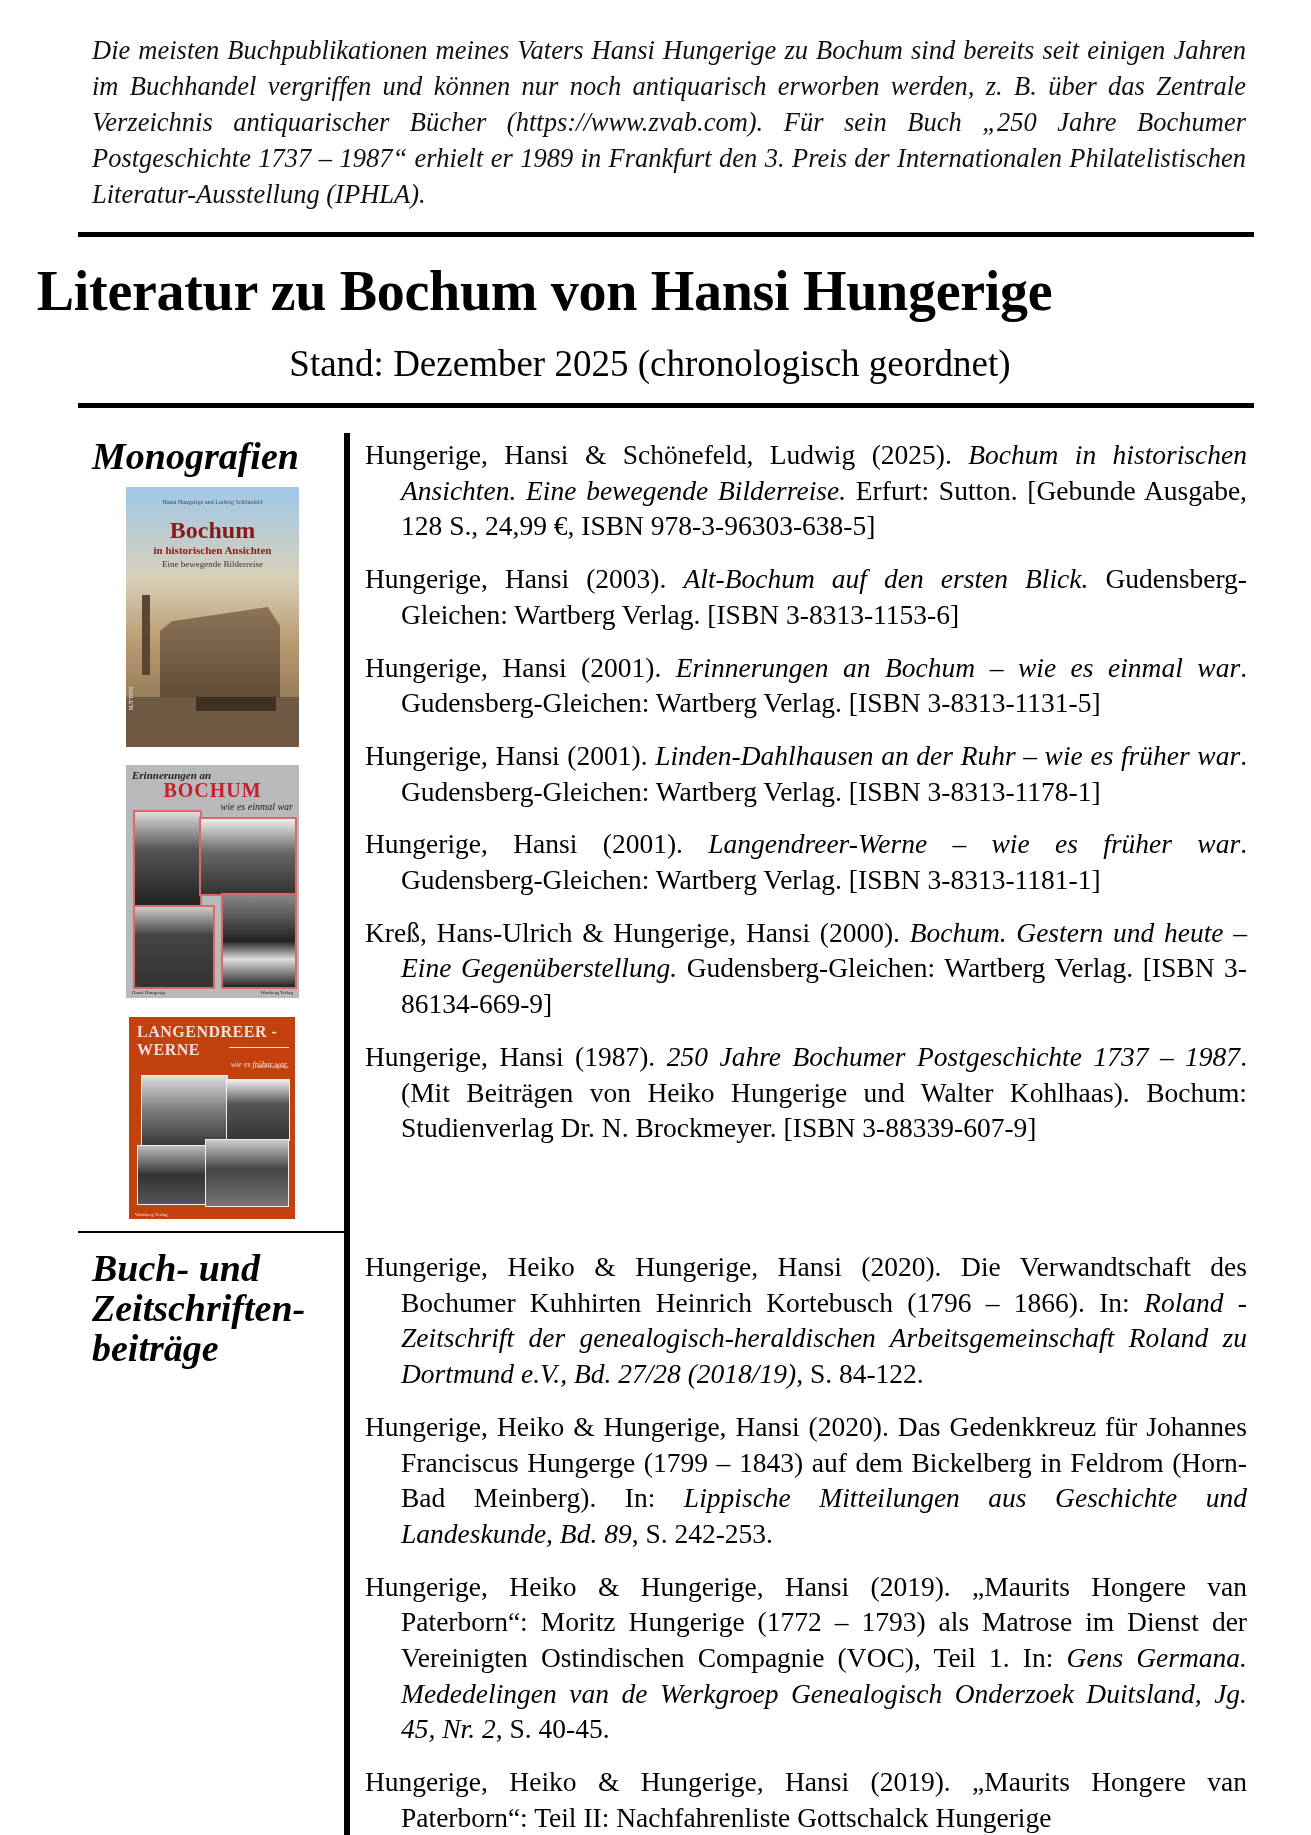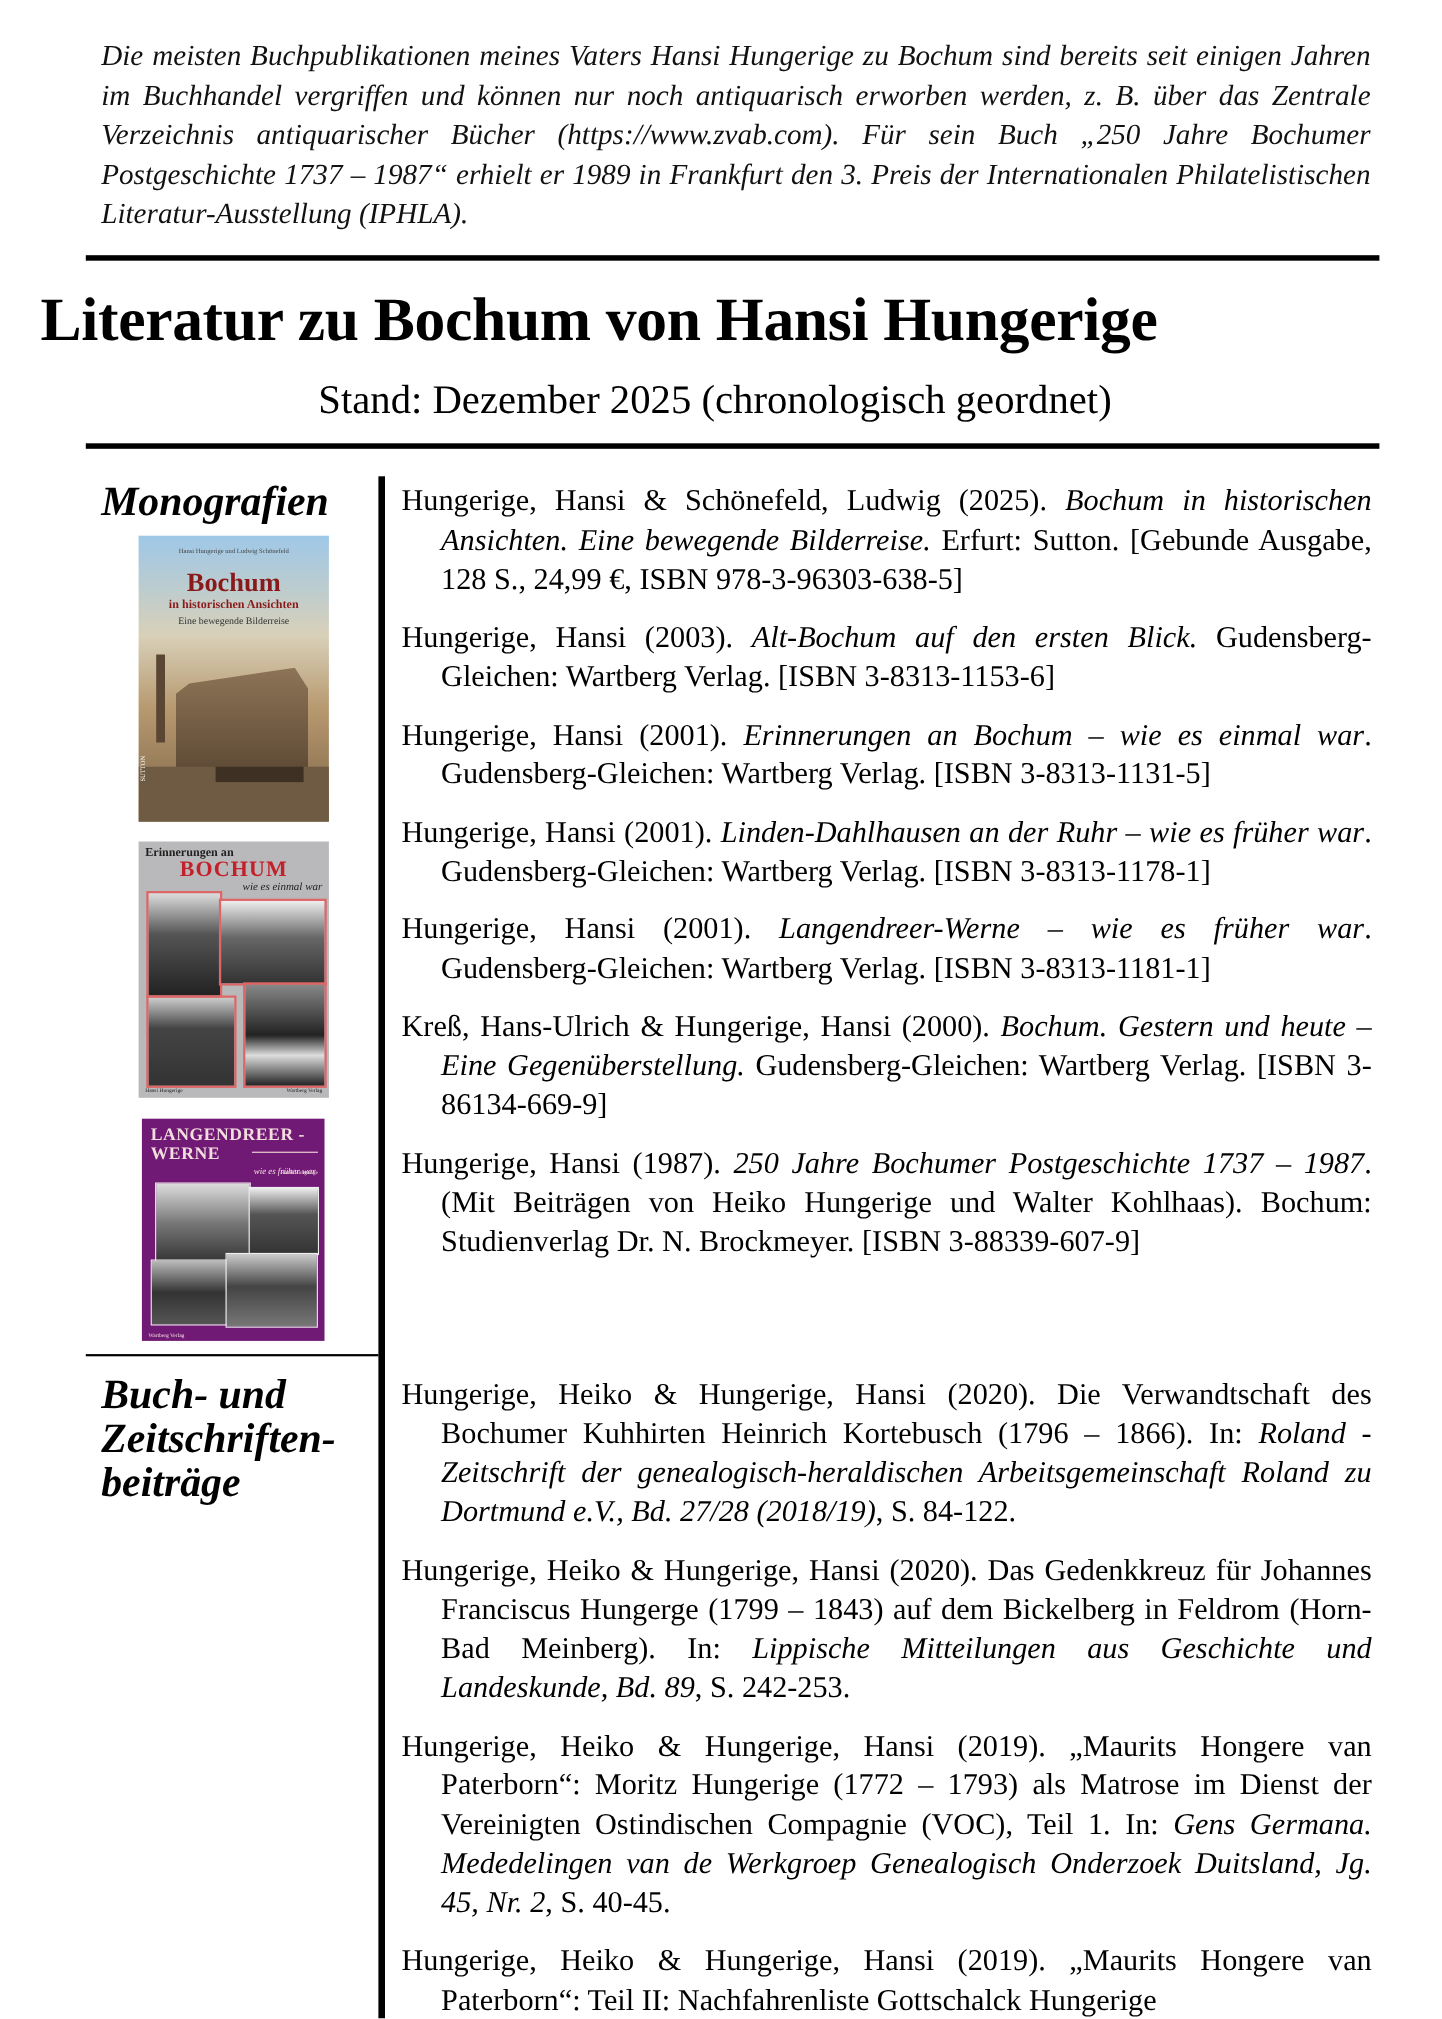--- a/index.html
+++ b/index.html
@@ -11,31 +11,31 @@
   .title { position:absolute; left:0; top:258px; width:1089px; text-align:center; font-weight:bold; font-size:56px; line-height:66px; letter-spacing:-0.3px; }
   .subtitle { position:absolute; left:0; top:342px; width:1300px; text-align:center; font-size:37px; line-height:44px; }
   .vline { position:absolute; left:344px; top:433px; width:6px; height:1402px; background:#000; }
   .hline { position:absolute; left:78px; top:1231px; width:266px; height:2px; background:#000; }
   .sect-label { position:absolute; left:92px; font-style:italic; font-weight:bold; font-size:38px; line-height:40px; }
   .sect-mono { top:436px; }
   .sect-beitr { top:1248px; width:250px; }
   .cover { position:absolute; overflow:hidden; box-sizing:border-box; }
   .cover1 { left:126px; top:487px; width:173px; height:260px; background:linear-gradient(#9ec8e8 0%, #d8d0b8 35%, #b89a70 60%, #7a6246 100%); }
   .cover2 { left:126px; top:765px; width:173px; height:233px; background:#b9b9bb; }
-  .cover3 { left:129px; top:1017px; width:166px; height:202px; background:#701a75; }
+  .cover3 { left:129px; top:1017px; width:166px; height:202px; background:#c2410c; }
   .c-small { position:absolute; left:0; width:100%; text-align:center; font-size:6px; color:#444; }
   .c1-title { position:absolute; left:0; top:30px; width:100%; text-align:center; color:#8a1a1a; font-weight:bold; font-size:24px; line-height:26px; }
   .c1-sub { position:absolute; left:0; top:57px; width:100%; text-align:center; color:#8a1a1a; font-size:11px; font-weight:bold; }
   .c1-sub2 { position:absolute; left:0; top:72px; width:100%; text-align:center; color:#333; font-size:9px; }
   .c1-bldg { position:absolute; left:34px; top:120px; width:120px; height:95px; background:linear-gradient(#8d7457, #5e4a35); clip-path:polygon(10% 15%, 90% 0%, 100% 20%, 100% 100%, 0 100%, 0 25%); }
   .c1-tower { position:absolute; left:16px; top:108px; width:8px; height:80px; background:#5a4632; }
   .c1-street { position:absolute; left:0; top:210px; width:100%; height:50px; background:#6f5b43; }
   .c1-tram { position:absolute; left:70px; top:210px; width:80px; height:14px; background:#3e3124; }
   .c1-side { position:absolute; left:2px; top:200px; font-size:6px; color:#fff; writing-mode:vertical-rl; transform:rotate(180deg); }
-  .c2-erinn { position:absolute; left:6px; top:4px; font-weight:bold; font-size:11px; color:#222; }
+  .c2-erinn { position:absolute; left:6px; top:4px; font-style:italic; font-weight:bold; font-size:11px; color:#222; }
   .c2-bochum { position:absolute; left:0; top:14px; width:100%; text-align:center; font-weight:bold; font-size:20px; color:#c4202a; letter-spacing:1px; }
   .c2-wie { position:absolute; right:6px; top:36px; font-style:italic; font-size:10px; color:#222; }
   .c2-ph { position:absolute; background:#2c2c2c; border:2px solid #d66; }
   .c2-ph.p1 { left:7px; top:45px; width:65px; height:93px; background:linear-gradient(#ddd,#555 40%,#222); }
   .c2-ph.p2 { left:73px; top:52px; width:94px; height:75px; background:linear-gradient(#eee,#666 45%,#333); }
   .c2-ph.p3 { left:7px; top:140px; width:78px; height:80px; background:linear-gradient(#ccc,#444 35%,#333); }
   .c2-ph.p4 { left:95px; top:128px; width:72px; height:92px; background:linear-gradient(#888,#222 50%,#ddd 70%,#222); }
   .c2-foot { position:absolute; left:6px; bottom:3px; font-size:5px; color:#222; }
   .c2-foot2 { position:absolute; right:6px; bottom:3px; font-size:5px; color:#222; }
   .c3-title { position:absolute; left:8px; top:6px; font-weight:bold; font-size:16px; color:#f3dede; line-height:18px; letter-spacing:0.5px; }

